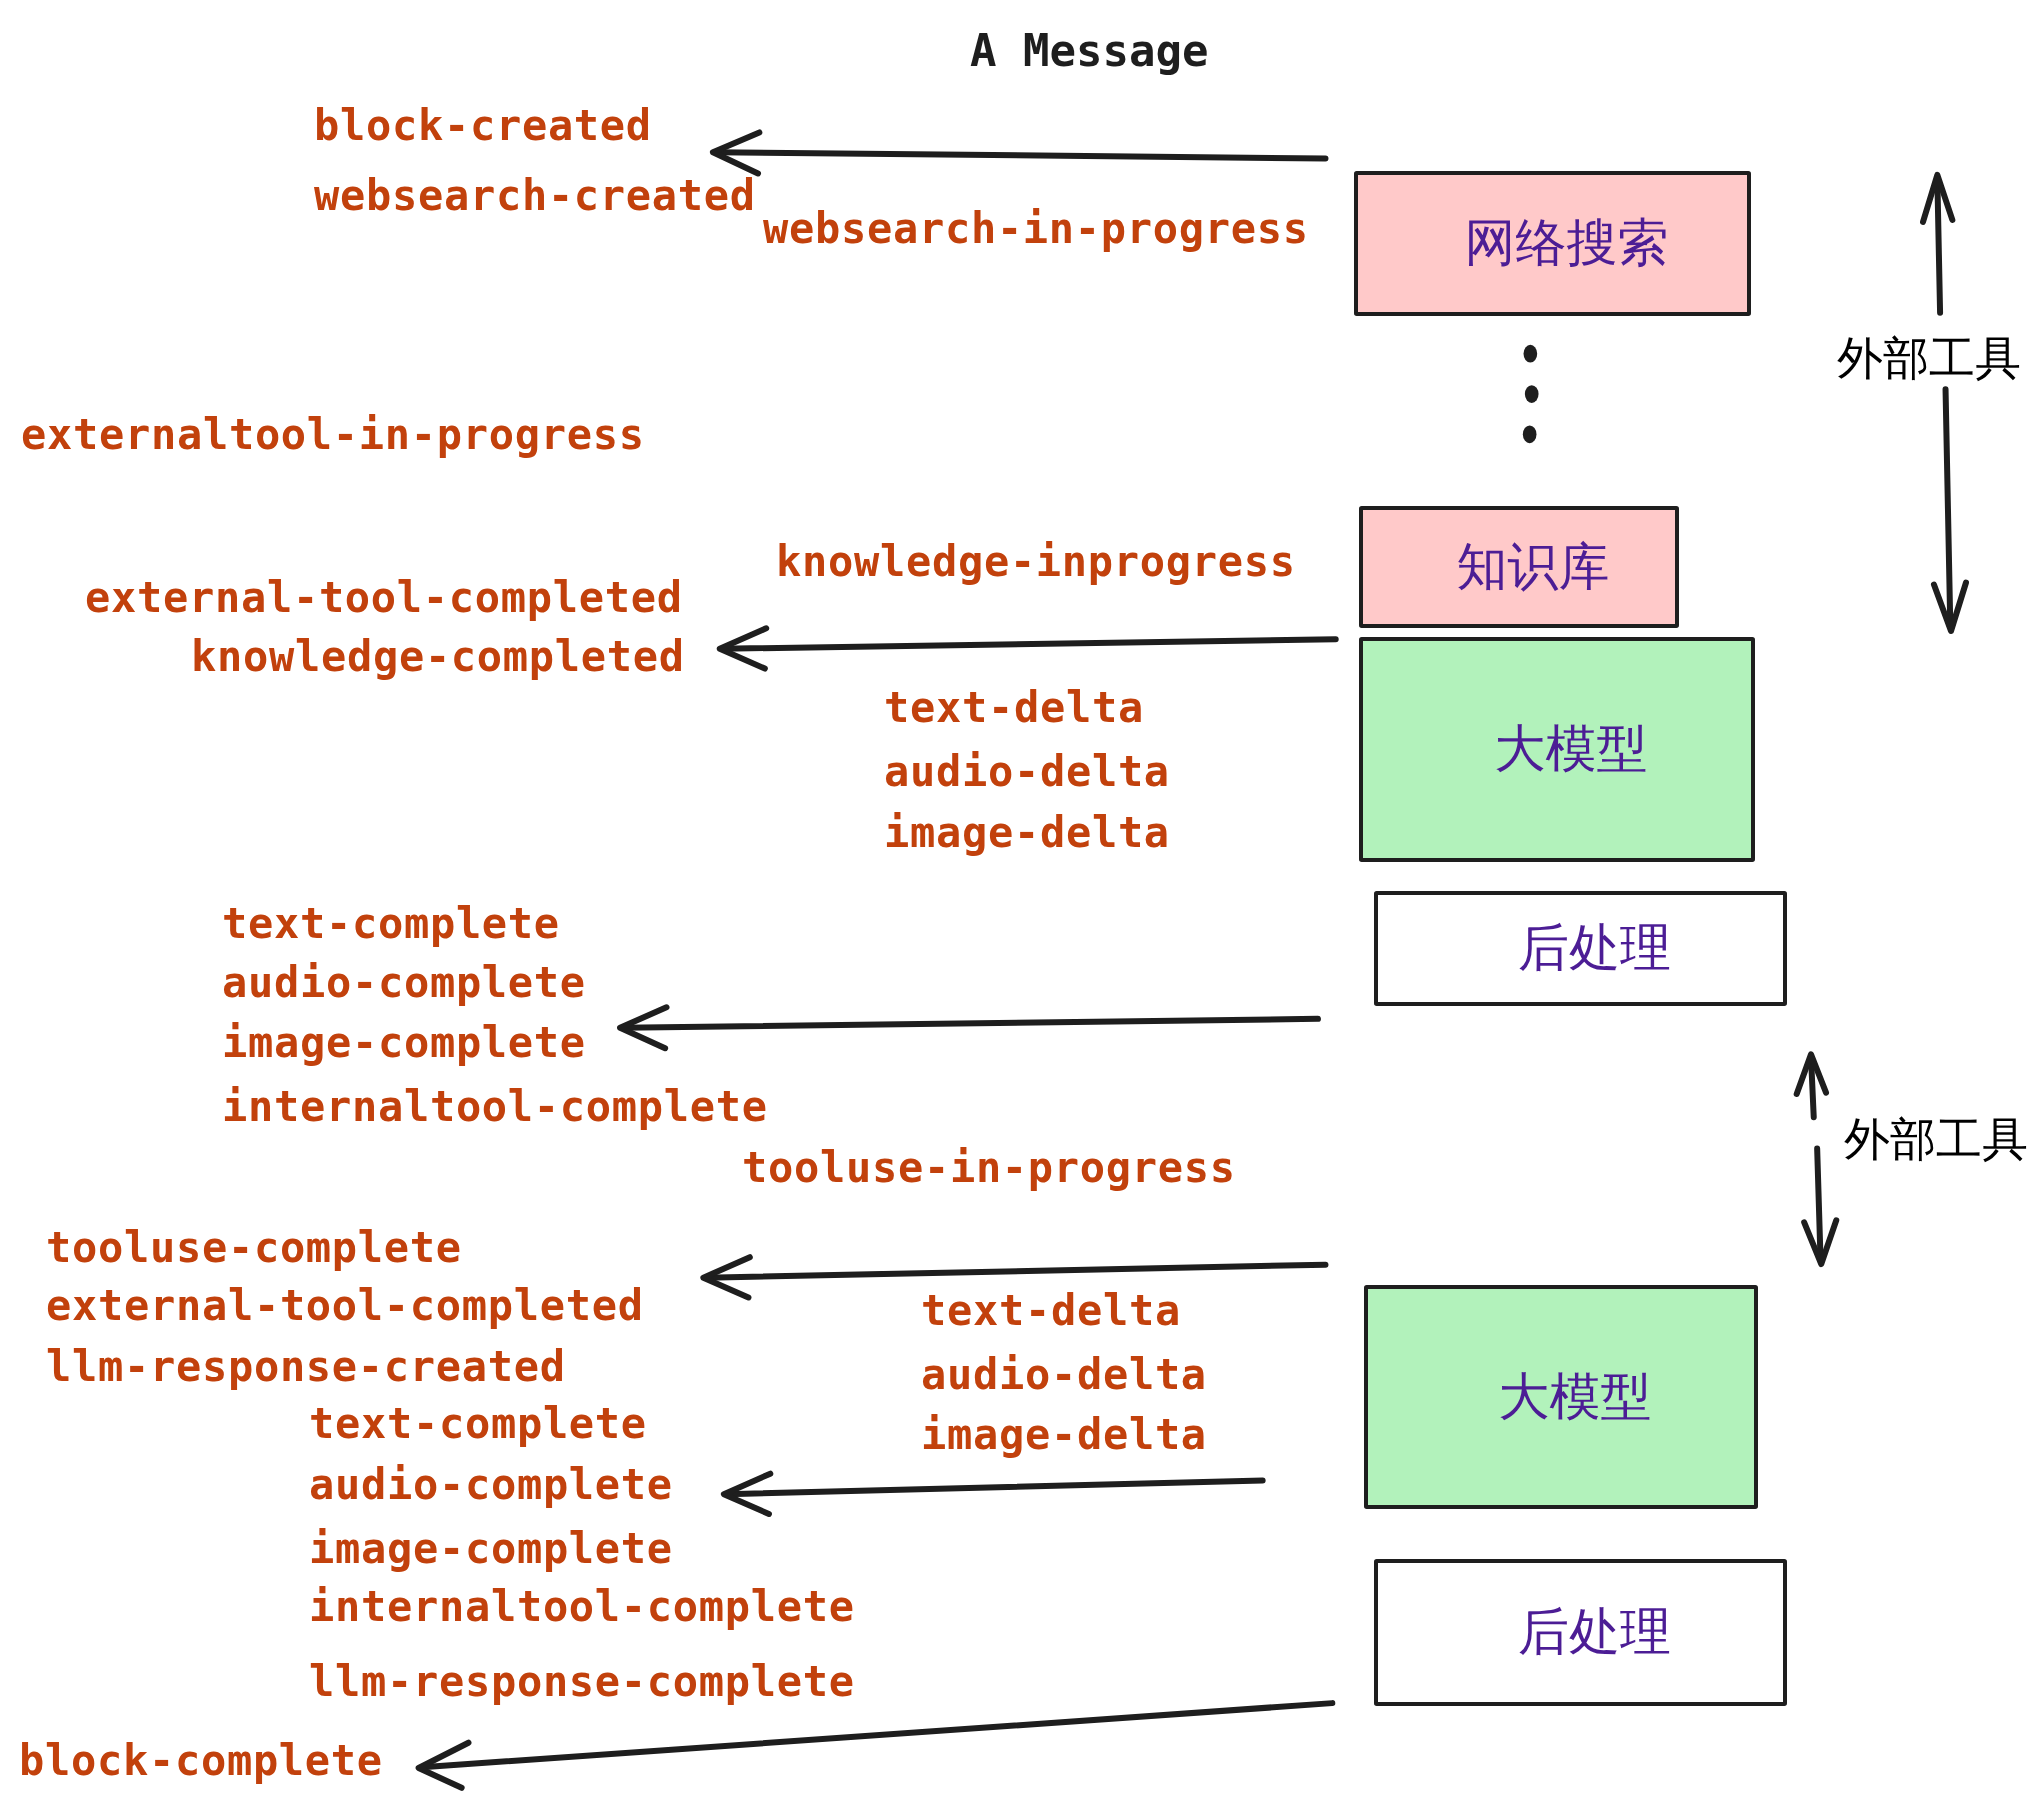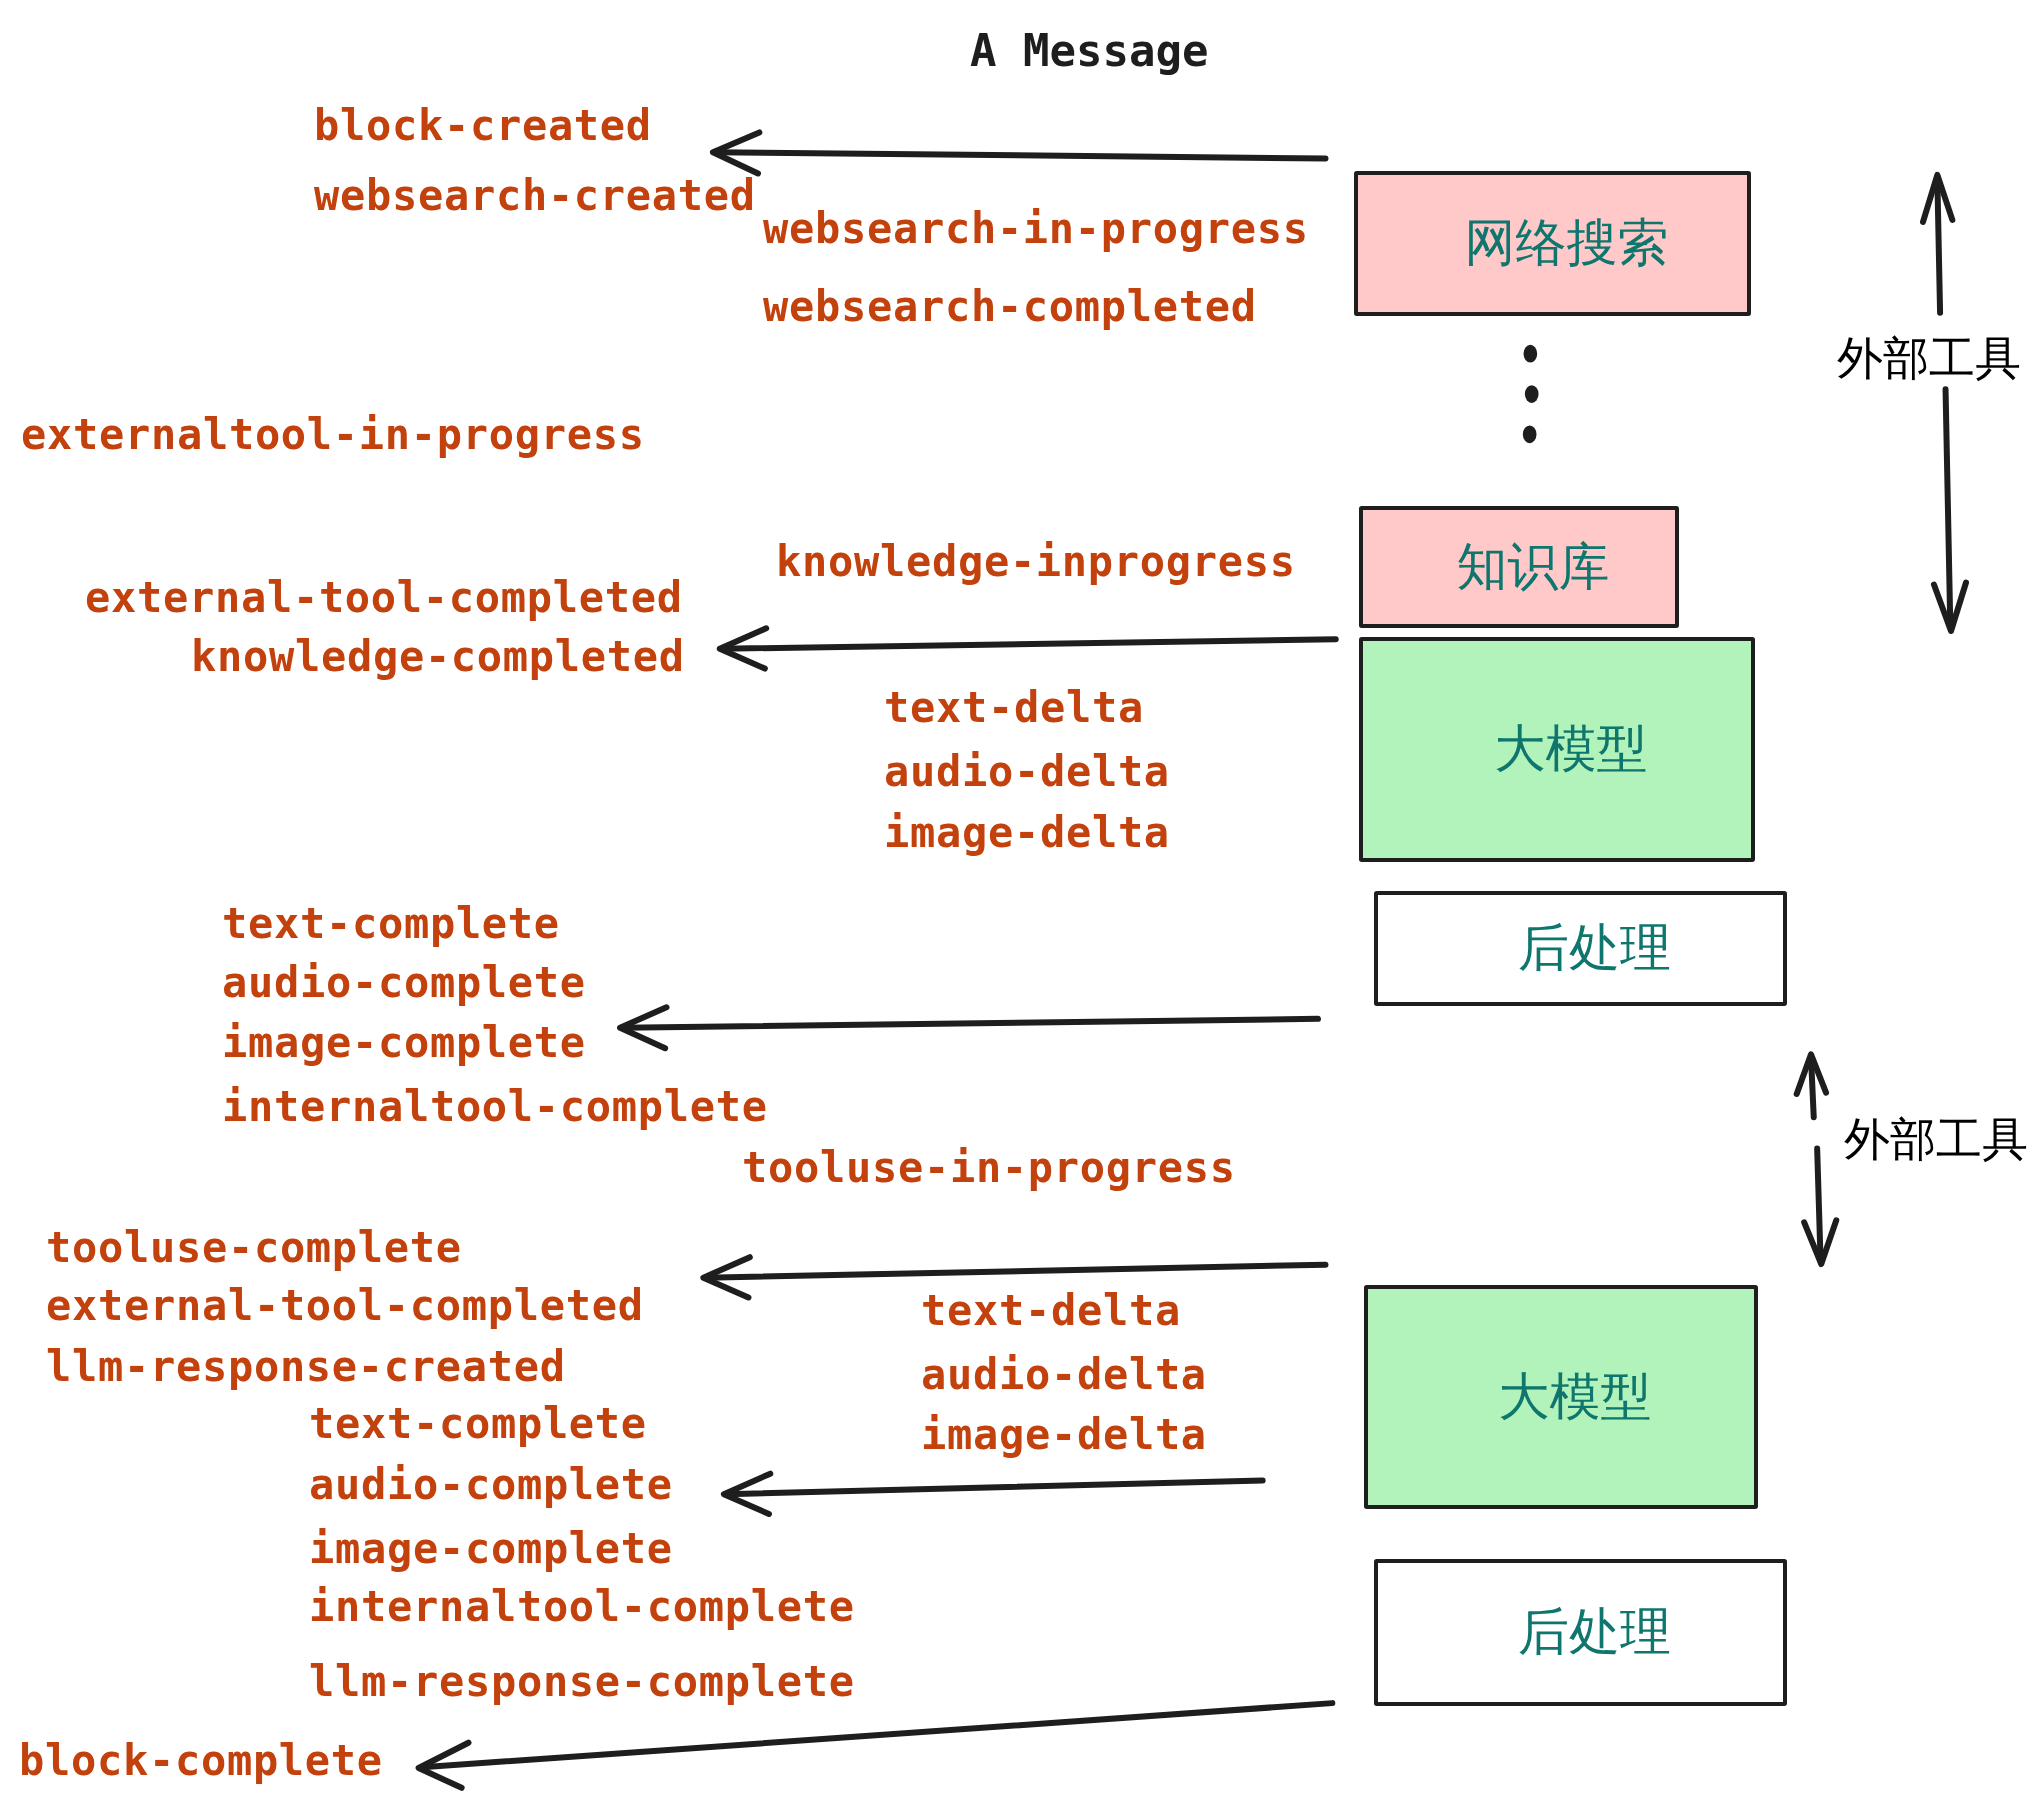--- a/index.html
+++ b/index.html
@@ -14,21 +14,21 @@
   .ev{
     position:absolute;font:700 42px "DejaVu Sans Mono",monospace;
     color:#c2410c;white-space:nowrap;letter-spacing:0.7px;
   }
   .box{
     position:absolute;border:4.1px solid #1e1e1e;border-radius:2.7px;
     box-sizing:border-box;display:flex;align-items:center;justify-content:center;
     background:#ffffff;
   }
   .box .lbl{
-    font-family:"DejaVu Sans",sans-serif;font-size:51px;color:#0f766e;
+    font-family:"DejaVu Sans",sans-serif;font-size:51px;color:#4c1d95;
     white-space:nowrap;
     margin-left:28px;
   }
   .box .lbl.mono{font:700 45px "DejaVu Sans Mono",monospace;}
   .side{
     position:absolute;font-family:"DejaVu Sans",sans-serif;font-size:46px;
     color:#000000;white-space:nowrap;
   }
   .arrows{position:absolute;left:0;top:0;width:2035px;height:1796px;}
   .arrows *{vector-effect:non-scaling-stroke;}
@@ -36,21 +36,20 @@
 </head>
 <body>
 
 <div class="canvas">
 
   <div class="title" style="left:970px;top:25px;">A Message</div>
 
   <div class="ev" style="left:314px;top:101px;">block-created</div>
   <div class="ev" style="left:314px;top:171px;">websearch-created</div>
   <div class="ev" style="left:763px;top:204px;">websearch-in-progress</div>
-  <div class="ev" style="left:763px;top:282px;">websearch-completed</div>
   <div class="ev" style="left:21px;top:410px;">externaltool-in-progress</div>
   <div class="ev" style="left:776px;top:537px;">knowledge-inprogress</div>
   <div class="ev" style="left:85px;top:573px;">external-tool-completed</div>
   <div class="ev" style="left:191px;top:632px;">knowledge-completed</div>
 
   <div class="ev" style="left:884px;top:683px;">text-delta</div>
   <div class="ev" style="left:884px;top:747px;">audio-delta</div>
   <div class="ev" style="left:884px;top:808px;">image-delta</div>
 
   <div class="ev" style="left:222px;top:899px;">text-complete</div>

